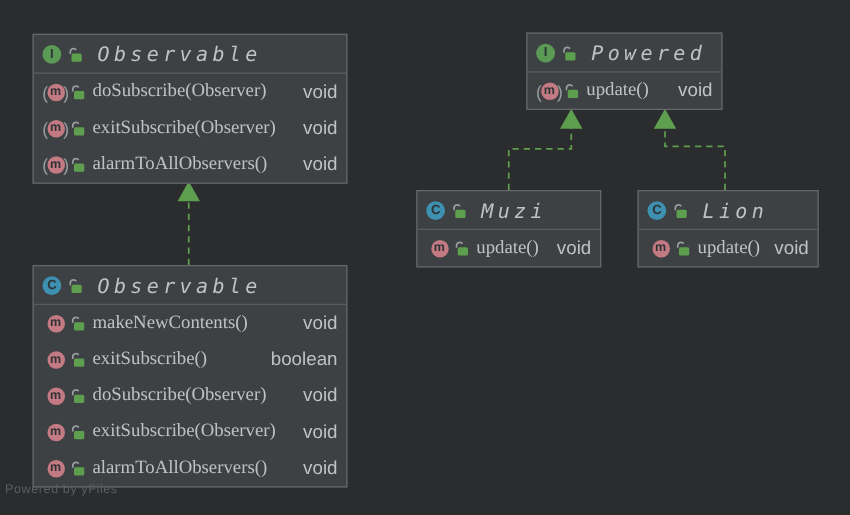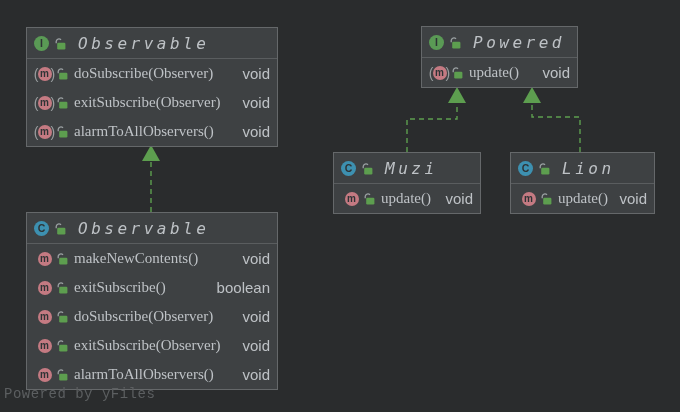--- a/index.html
+++ b/index.html
@@ -39,22 +39,22 @@
   .micon{
     width:14px;height:14px;border-radius:50%;background:var(--method-circle);flex:none;
     display:flex;align-items:center;justify-content:center;
     font-size:10px;font-weight:bold;color:var(--circle-letter);
   }
   .micon-wrap .paren{color:var(--paren);font-size:14px;line-height:14px;margin:0 -1px;}
   .lock{width:13px;height:13px;flex:none;margin-left:5px;display:block;}
   .row .lock{margin-left:1px;}
   .lock svg{display:block;}
   .watermark{
-    position:absolute;left:4px;top:386px;font-size:14px;color:var(--watermark);
-    z-index:5;letter-spacing:0.5px;font-family:Liberation Mono, monospace;
+    position:absolute;left:4px;top:386px;font-size:10px;color:var(--watermark);
+    z-index:5;letter-spacing:0.5px;
   }
 </style>
 </head>
 <body>
 
 <div class="canvas">
 
   <svg class="edges" viewBox="0 0 680 412">
     <g>
       <path d="M151 212 V160" fill="none" stroke="var(--green)" stroke-width="1.4" stroke-dasharray="5 4"></path>

